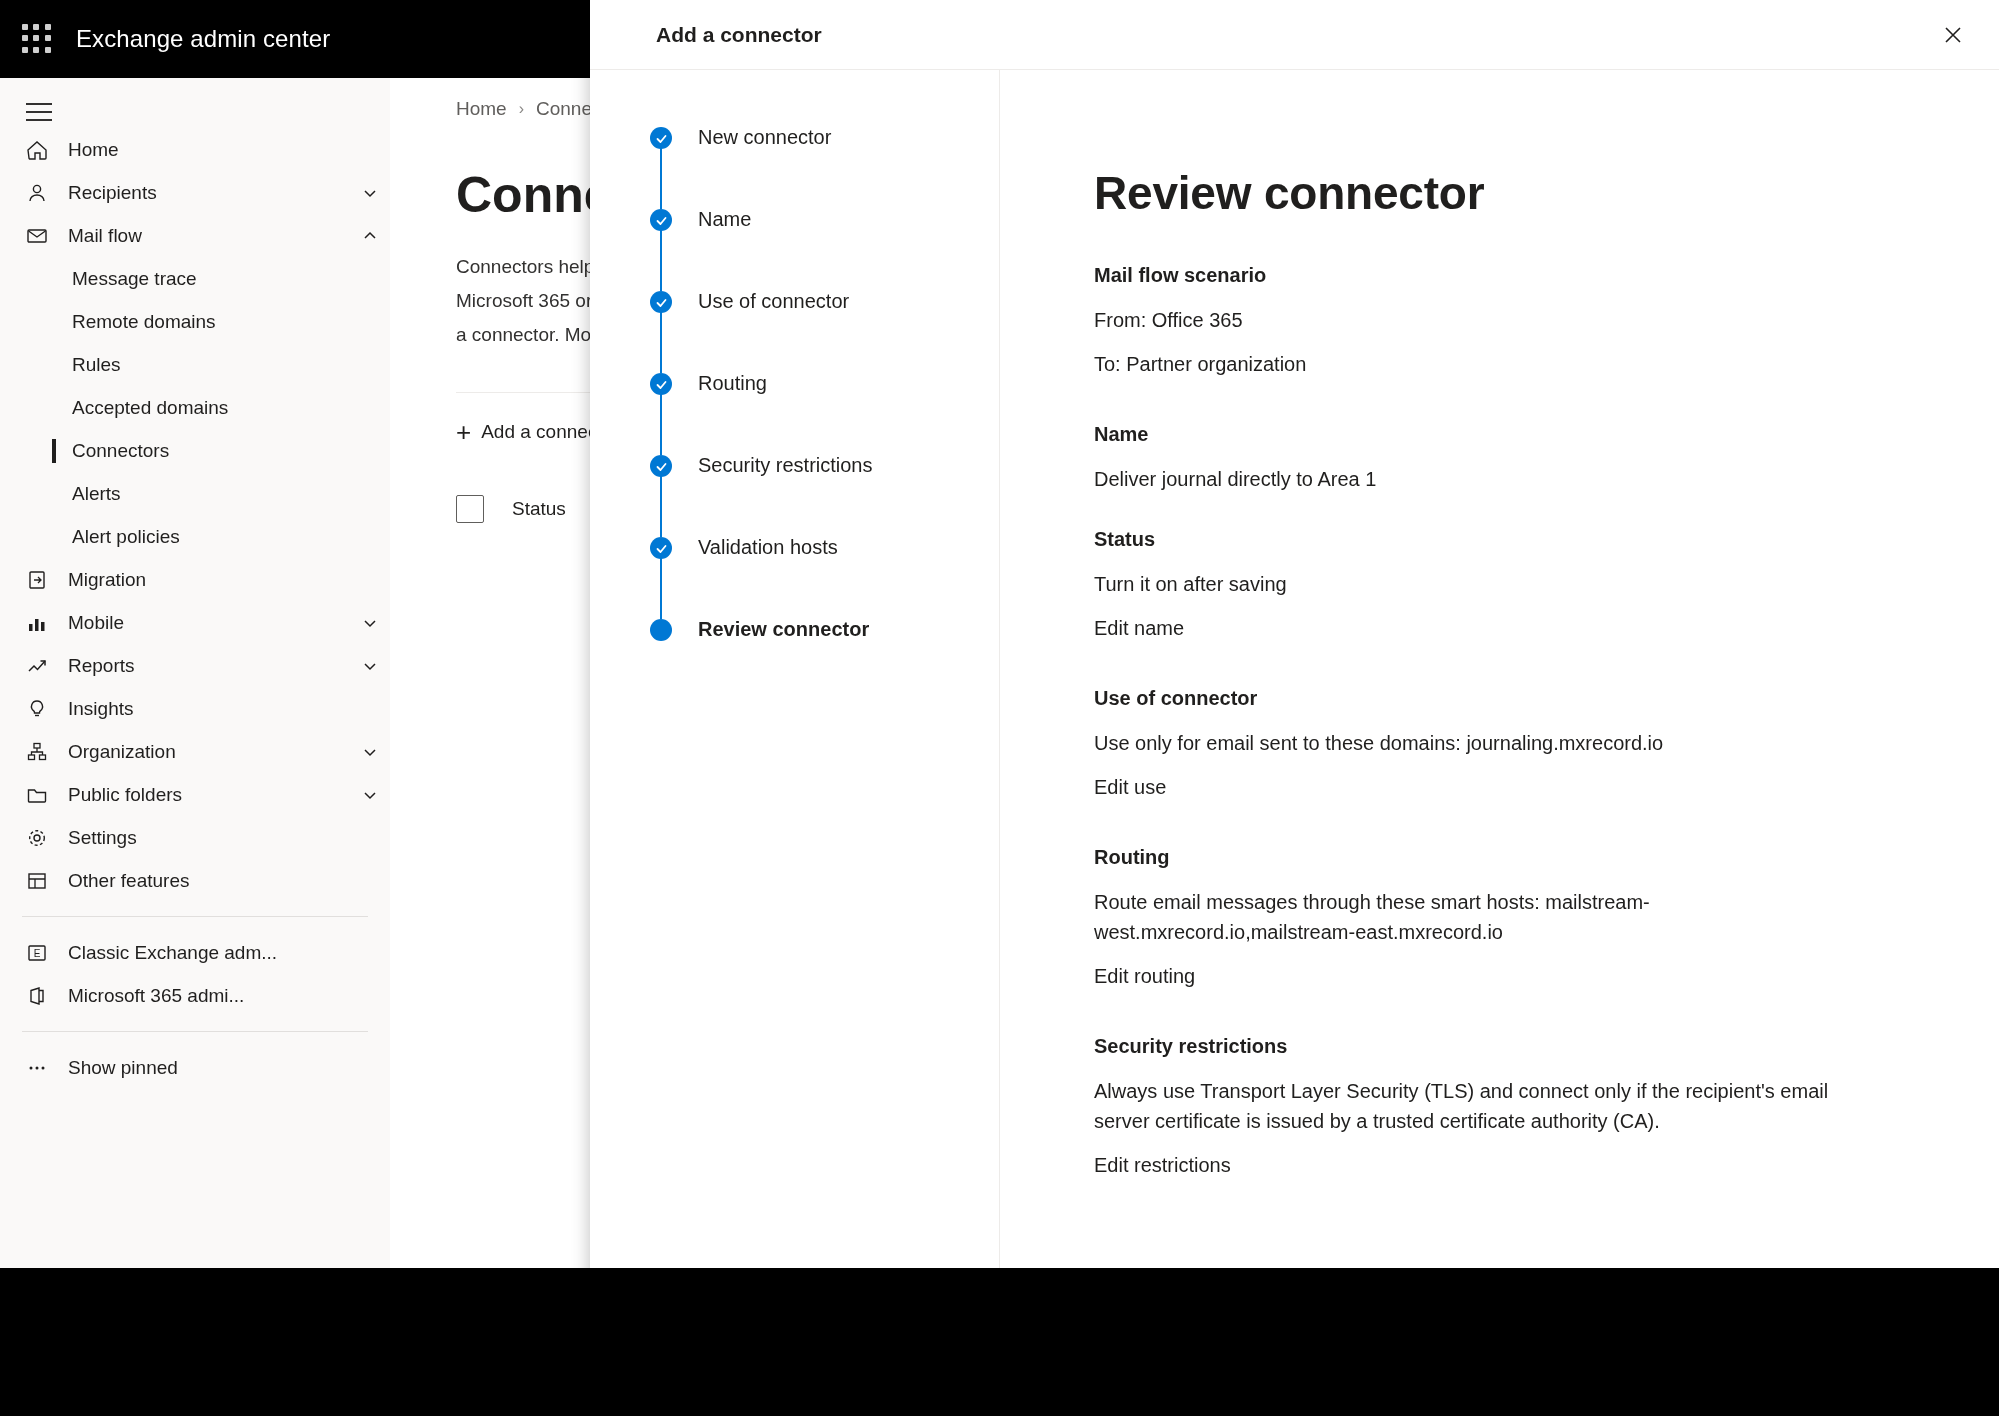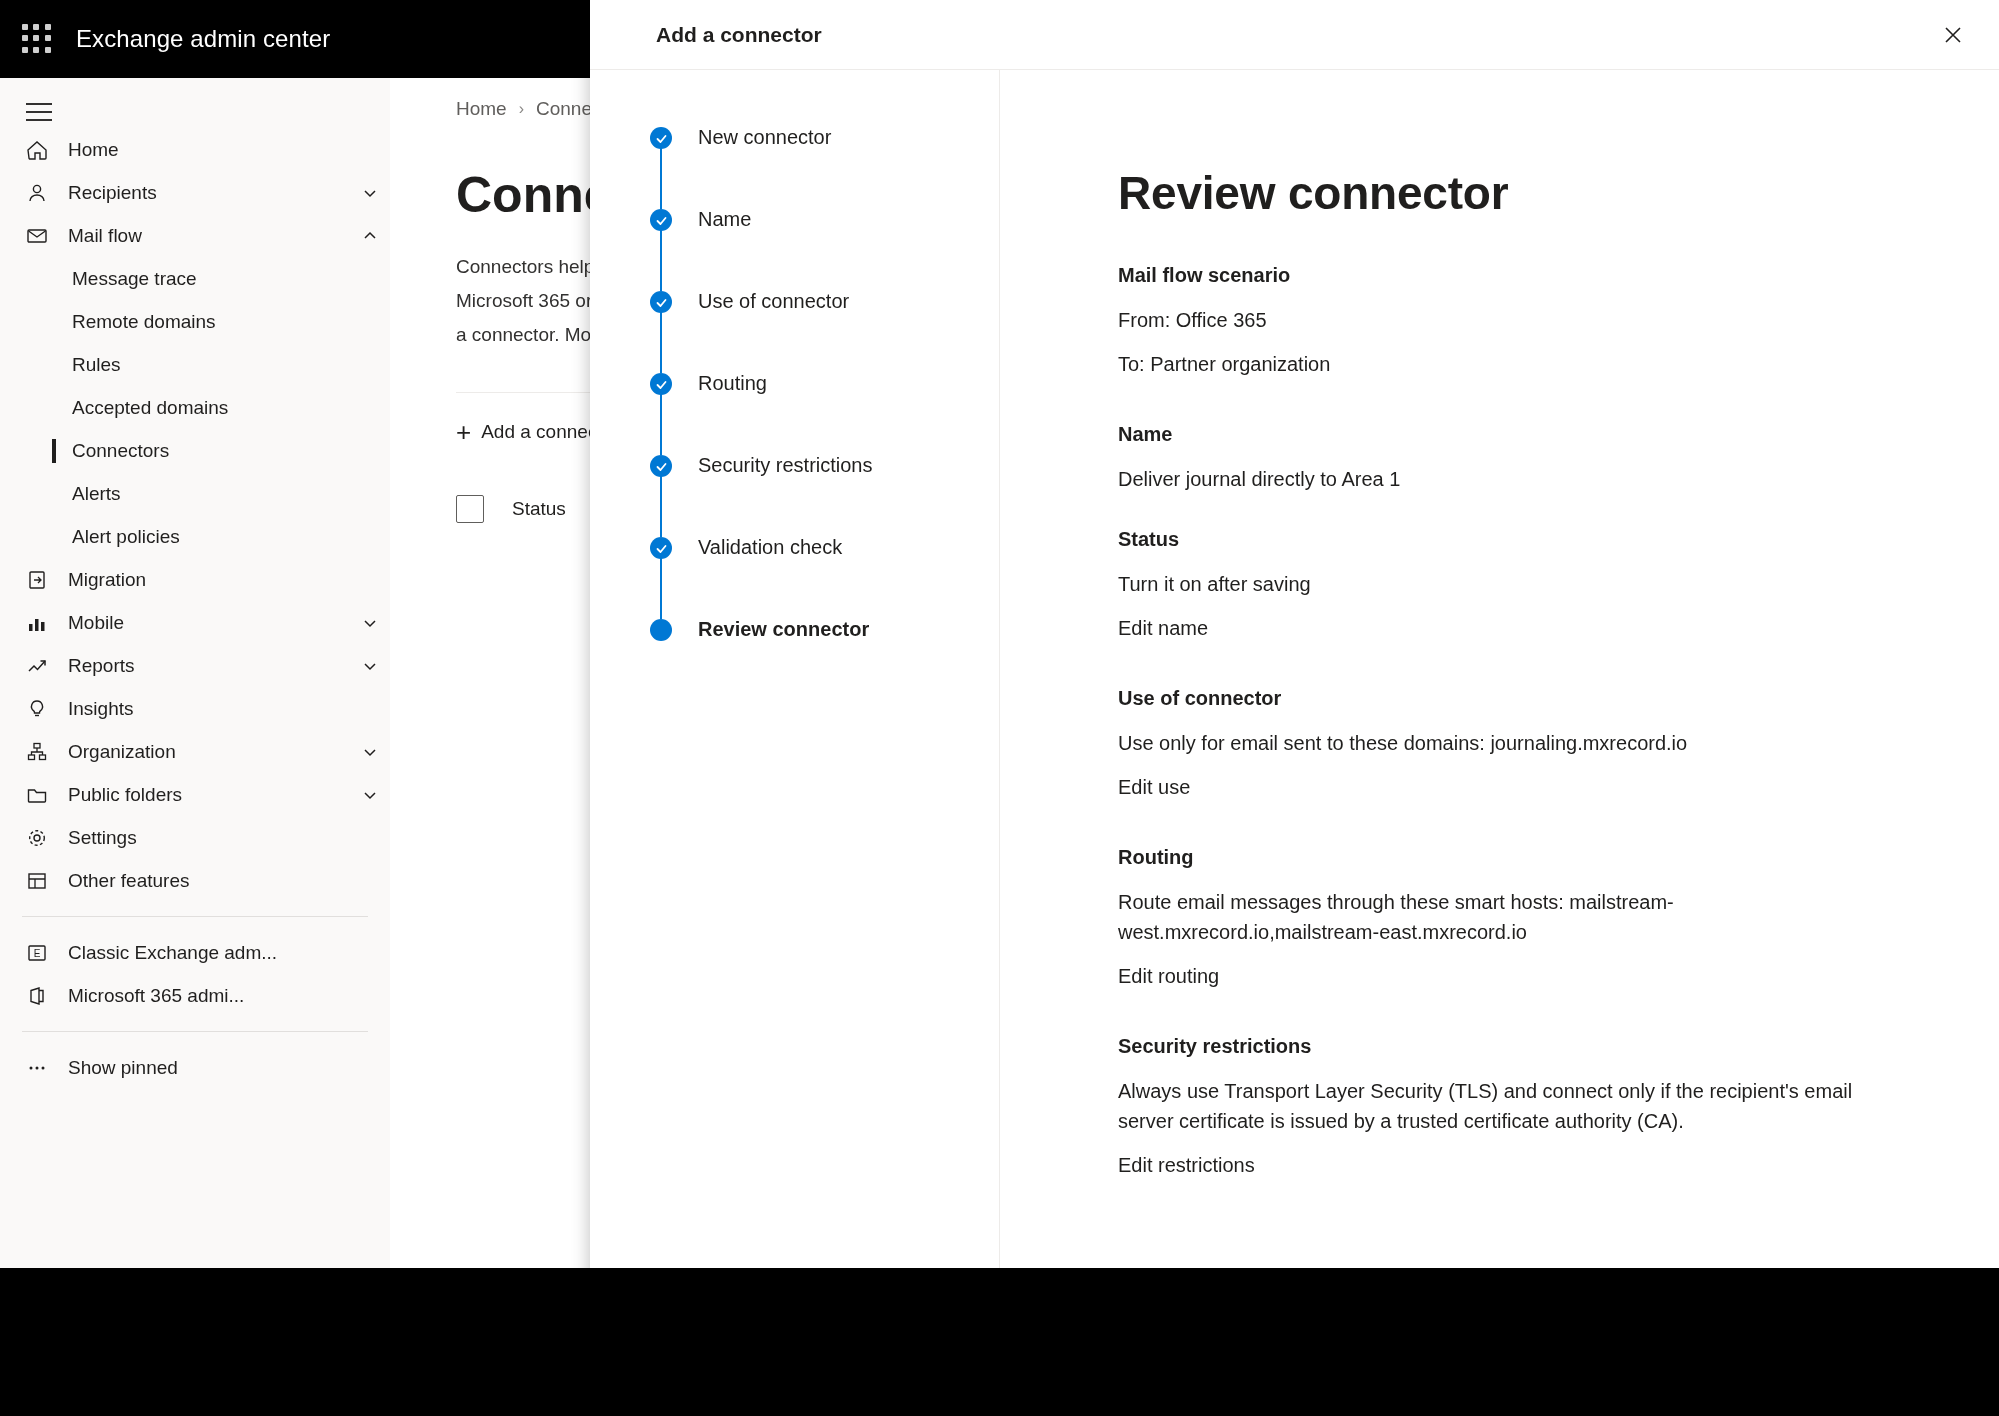--- a/index.html
+++ b/index.html
@@ -248,21 +248,20 @@
     display: flex;
     align-items: center;
     justify-content: center;
     color: #201f1e;
     font-size: 24px;
   }
   .dlg-body {
     flex: 1;
     display: flex;
     min-height: 0;
-    gap: 24px;
   }
   .wizard {
     width: 410px;
     border-right: 1px solid #edebe9;
     padding: 55px 0 0 0;
     box-sizing: border-box;
     position: relative;
   }
   .steps {
     position: relative;
@@ -692,21 +691,21 @@
             <span class="s-label">Security restrictions</span>
           </div>
 
           <div class="step">
             <span class="line"></span>
             <span class="dot">
               <svg width="13" height="13" viewBox="0 0 13 13">
                   <path d="M2.5 7l3 3 5-6" fill="none" stroke="#ffffff" stroke-width="1.8" stroke-linecap="round" stroke-linejoin="round"></path>
                 </svg>
             </span>
-            <span class="s-label">Validation check</span>
+            <span class="s-label">Validation hosts</span>
           </div>
 
           <div class="step current">
             <span class="dot"></span>
             <span class="s-label">Review connector</span>
           </div>
 
         </div>
       </div>
 

